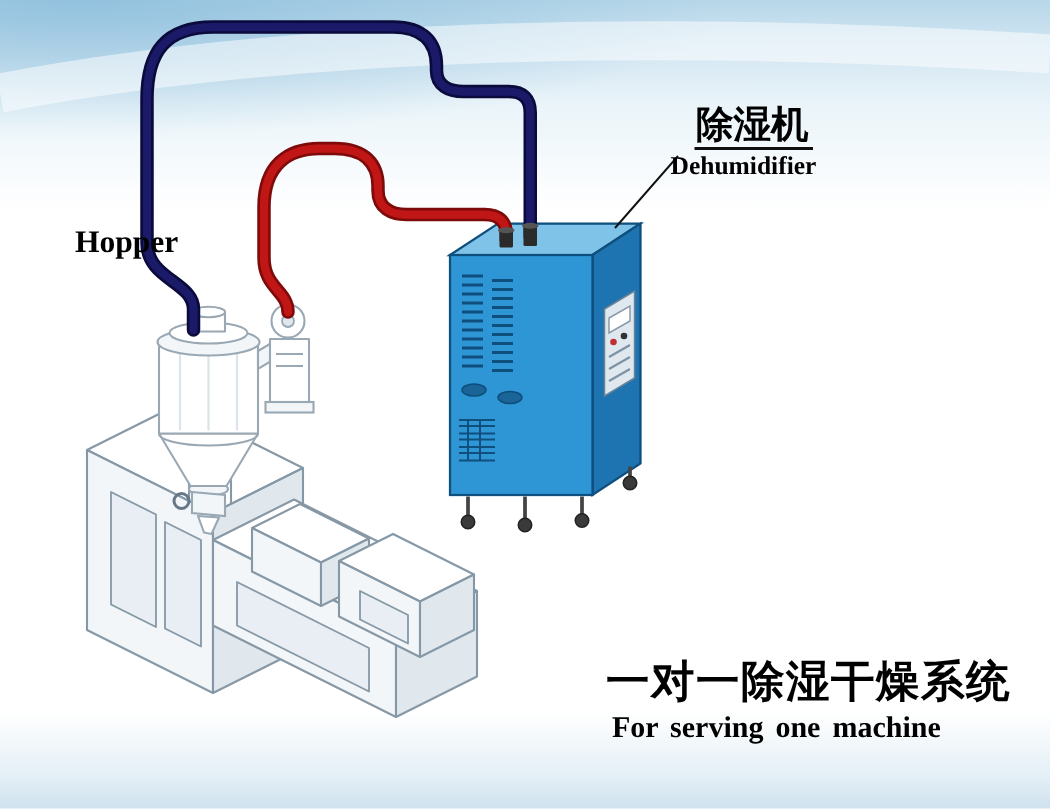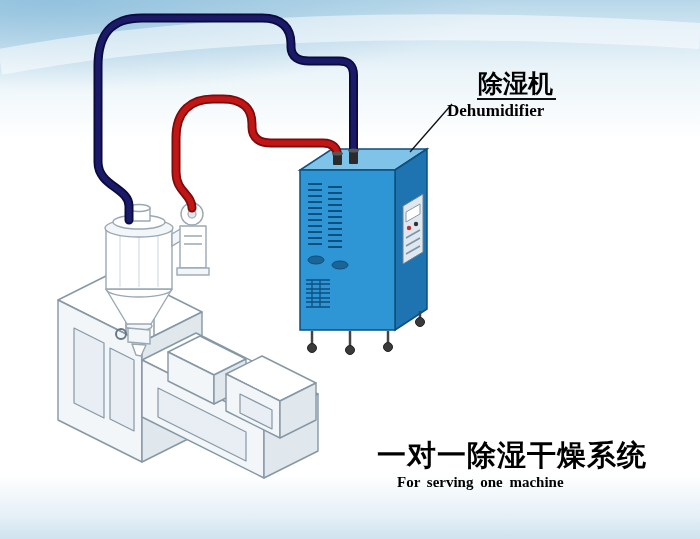--- a/index.html
+++ b/index.html
@@ -12,25 +12,25 @@
   }
   svg{position:absolute;left:0;top:0;}
   .label{position:absolute;color:#000;line-height:1.05;z-index:5;}
   .label-cn{font-family:"Liberation Sans","DejaVu Sans",sans-serif;font-weight:bold;display:inline-block;
             border-bottom:2px solid #111;padding:0 3px 2px 1px;}
   .label-en{font-family:"Liberation Serif","DejaVu Serif",serif;font-weight:bold;}
   #hopper-label{left:50px;top:148px;}
   #hopper-label .label-cn{font-size:25px;}
   #hopper-label .label-en{font-size:21px;margin-top:2px;}
   #deh-label{left:447px;top:70px;}
-  #deh-label .label-cn{font-size:25px;margin-left:30px;}
+  #deh-label .label-cn{font-size:25px;margin-left:16px;}
   #deh-label .label-en{font-size:17px;margin-top:2px;}
-  #caption{left:377px;top:440px;}
+  #caption{left:404px;top:440px;}
   #caption .caption-cn{font-family:"Liberation Sans","DejaVu Sans",sans-serif;font-weight:bold;font-size:29px;letter-spacing:1px;}
-  #caption .caption-en{font-family:"Liberation Serif","DejaVu Serif",serif;font-weight:bold;font-size:15px;margin-top:5px;margin-left:20px;word-spacing:3px;}
+  #caption .caption-en{font-family:"Liberation Serif","DejaVu Serif",serif;font-weight:bold;font-size:20px;margin-top:5px;margin-left:4px;word-spacing:3px;}
 
   
   .m-face{stroke:var(--machine-outline,#8698a6);stroke-width:1.4;stroke-linejoin:round;}
   .m-top{fill:#ffffff;}
   .m-front{fill:#f2f6f9;}
   .m-side{fill:#e0e8ee;}
   .m-panel{fill:#e8eef3;stroke:var(--machine-outline,#8698a6);stroke-width:1.2;stroke-linejoin:round;}
   .m-thin{stroke:var(--machine-outline,#8698a6);stroke-width:1.4;fill:none;}
   .h-part{fill:#ffffff;stroke:#9aa8b4;stroke-width:1.4;stroke-linejoin:round;}
   .h-shade{fill:#f2f6f9;stroke:#9aa8b4;stroke-width:1.4;}
@@ -145,20 +145,21 @@
       <rect x="333" y="153" width="9" height="12" rx="1" fill="#2b2b2b"></rect>
       <ellipse cx="337.5" cy="153.5" rx="5.5" ry="2" fill="#555555"></ellipse>
       <rect x="349" y="150" width="9" height="14" rx="1" fill="#2b2b2b"></rect>
       <ellipse cx="353.5" cy="150.5" rx="5.5" ry="2" fill="#555555"></ellipse>
     </g>
 
     <line x1="452" y1="104" x2="410" y2="152" stroke="#111111" stroke-width="1.3"></line>
   </svg>
 
   <div class="label" id="hopper-label">
+    <div class="label-en">Hopper</div>
   </div>
 
   <div class="label" id="deh-label">
     <span class="label-cn">除湿机</span>
     <div class="label-en">Dehumidifier</div>
   </div>
 
   <div class="label" id="caption">
     <div class="caption-cn">一对一除湿干燥系统</div>
     <div class="caption-en">For serving one machine</div>

